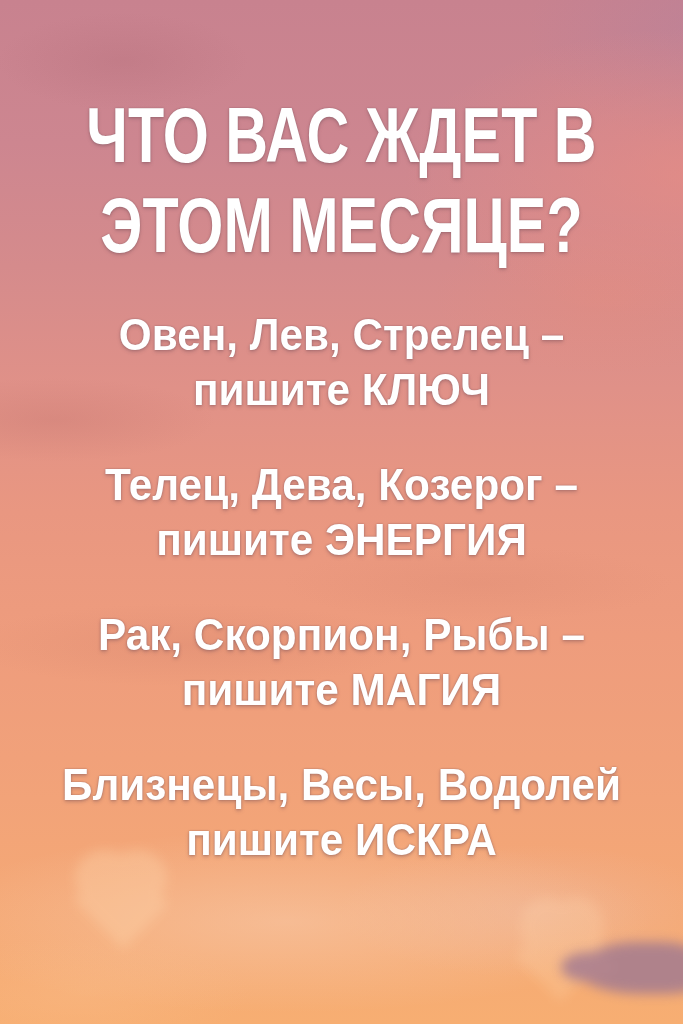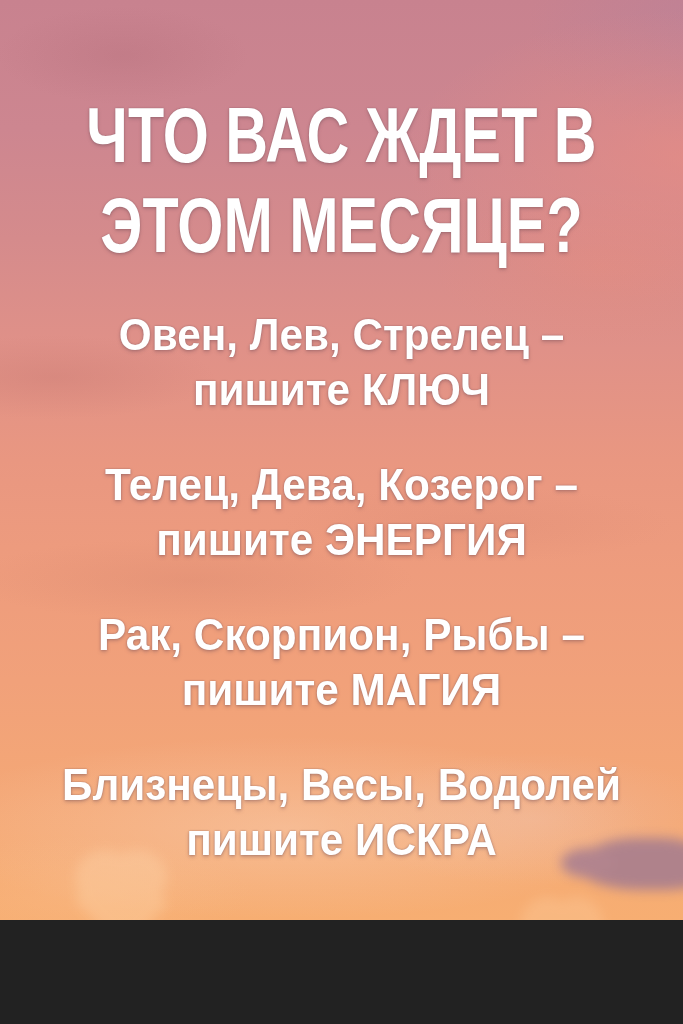--- a/index.html
+++ b/index.html
@@ -3,21 +3,21 @@
 <meta charset="utf-8">
 <style>
   html, body {
     margin: 0;
     padding: 0;
     background: #222;
   }
   .poster {
     position: relative;
     width: 683px;
-    height: 920px;
+    height: 1024px;
     overflow: hidden;
     font-family: "Liberation Sans", "DejaVu Sans", sans-serif;
     background: linear-gradient(180deg,
       #c8828f 0%,
       #cd8690 14%,
       #d58b8c 26%,
       #e09188 38%,
       #e99781 50%,
       #ee9c7d 62%,
       #f1a17a 74%,

